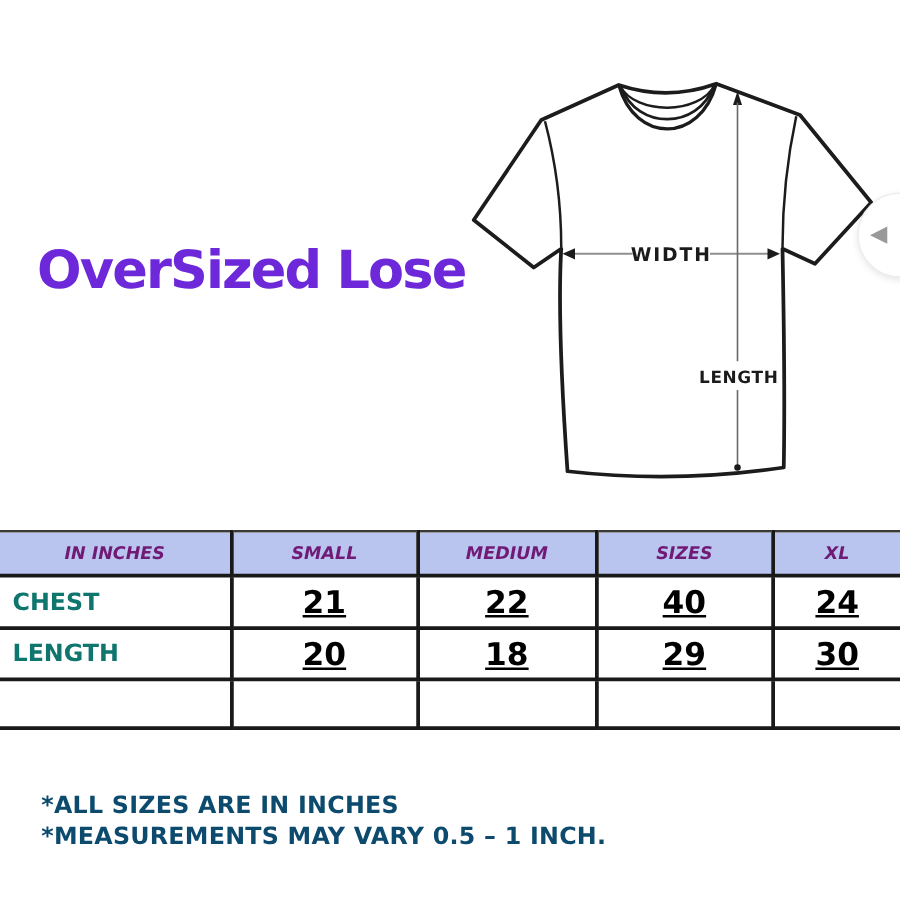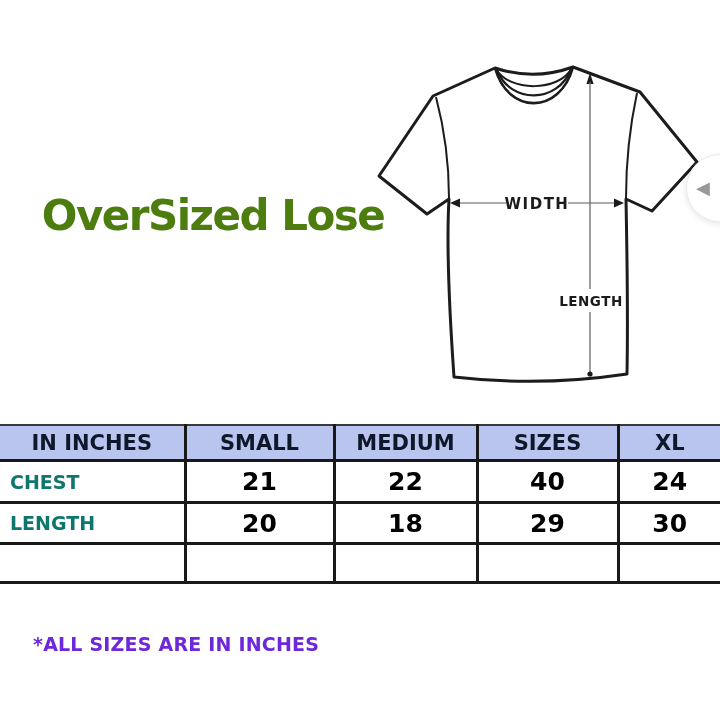--- a/index.html
+++ b/index.html
@@ -4,23 +4,23 @@
 <style>
   html,body { margin:0; padding:0; background:#ffffff; }
   .page {
     position:relative; width:720px; height:719px;
     background:#ffffff; overflow:hidden;
     font-family:"DejaVu Sans","Liberation Sans",sans-serif;
   }
 
   
   .title {
-    position:absolute; top:192px; left:12px; width:402px;
+    position:absolute; top:192px; left:0; width:402px;
     text-align:center; font-weight:700; font-size:42px; line-height:47px;
-    letter-spacing:-1.5px; color:#4d7c0f;
+    letter-spacing:-1.5px; color:#6d28d9;
   }
 
   
   .tshirt-svg { position:absolute; left:360px; top:45px; }
   .tshirt-svg text {
     font-family:"DejaVu Sans","Liberation Sans",sans-serif;
     font-weight:700; fill:#1b1b1b;
   }
 
   
@@ -38,39 +38,40 @@
   table.size-table {
     position:absolute; top:424px; left:0; width:720px;
     border-collapse:collapse; table-layout:fixed;
   }
   table.size-table th, table.size-table td {
     border:3px solid #191919; padding:0; overflow:hidden;
   }
   table.size-table th:first-child, table.size-table td:first-child { border-left:none; }
   table.size-table th:last-child,  table.size-table td:last-child  { border-right:none; }
   table.size-table thead th {
-    height:33px; background:#b9c5ef; color:#0f172a;
-    font-size:21px; font-weight:700; text-align:center;
+    height:33px; background:#b9c5ef; color:#701a75;
+    font-size:14px; font-weight:700; text-align:center;
     border-top:2px solid #3a3a3a;
+    font-style:italic;
   }
   table.size-table td.label {
     font-size:19px; font-weight:700; color:#0f766e;
     text-align:left; padding-left:10px;
   }
   table.size-table td.val {
-    font-size:25px; font-weight:700; color:#000000; text-align:center;
+    font-size:25px; font-weight:700; color:#000000; text-align:center;text-decoration:underline;
   }
   tr.row-chest  td { height:39px; }
   tr.row-length td { height:38px; }
   tr.row-empty  td { height:36px; }
 
   
   .footnotes {
     position:absolute; left:33px; top:632px;
-    font-size:19px; font-weight:700; color:#6d28d9; line-height:25px;
+    font-size:19px; font-weight:700; color:#0c4a6e; line-height:25px;
     letter-spacing:0.2px; white-space:nowrap;
   }
 </style>
 </head>
 <body>
 
 <div class="page">
 
   <div class="title">
     <div>OverSized Lose</div>
@@ -151,15 +152,16 @@
         <td class="val"></td>
         <td class="val"></td>
         <td class="val"></td>
         <td class="val"></td>
       </tr>
     </tbody>
   </table>
 
   <div class="footnotes">
     <div>*ALL SIZES ARE IN INCHES</div>
+    <div>*MEASUREMENTS MAY VARY 0.5 – 1 INCH.</div>
   </div>
 
 </div>
 
 </body></html>

